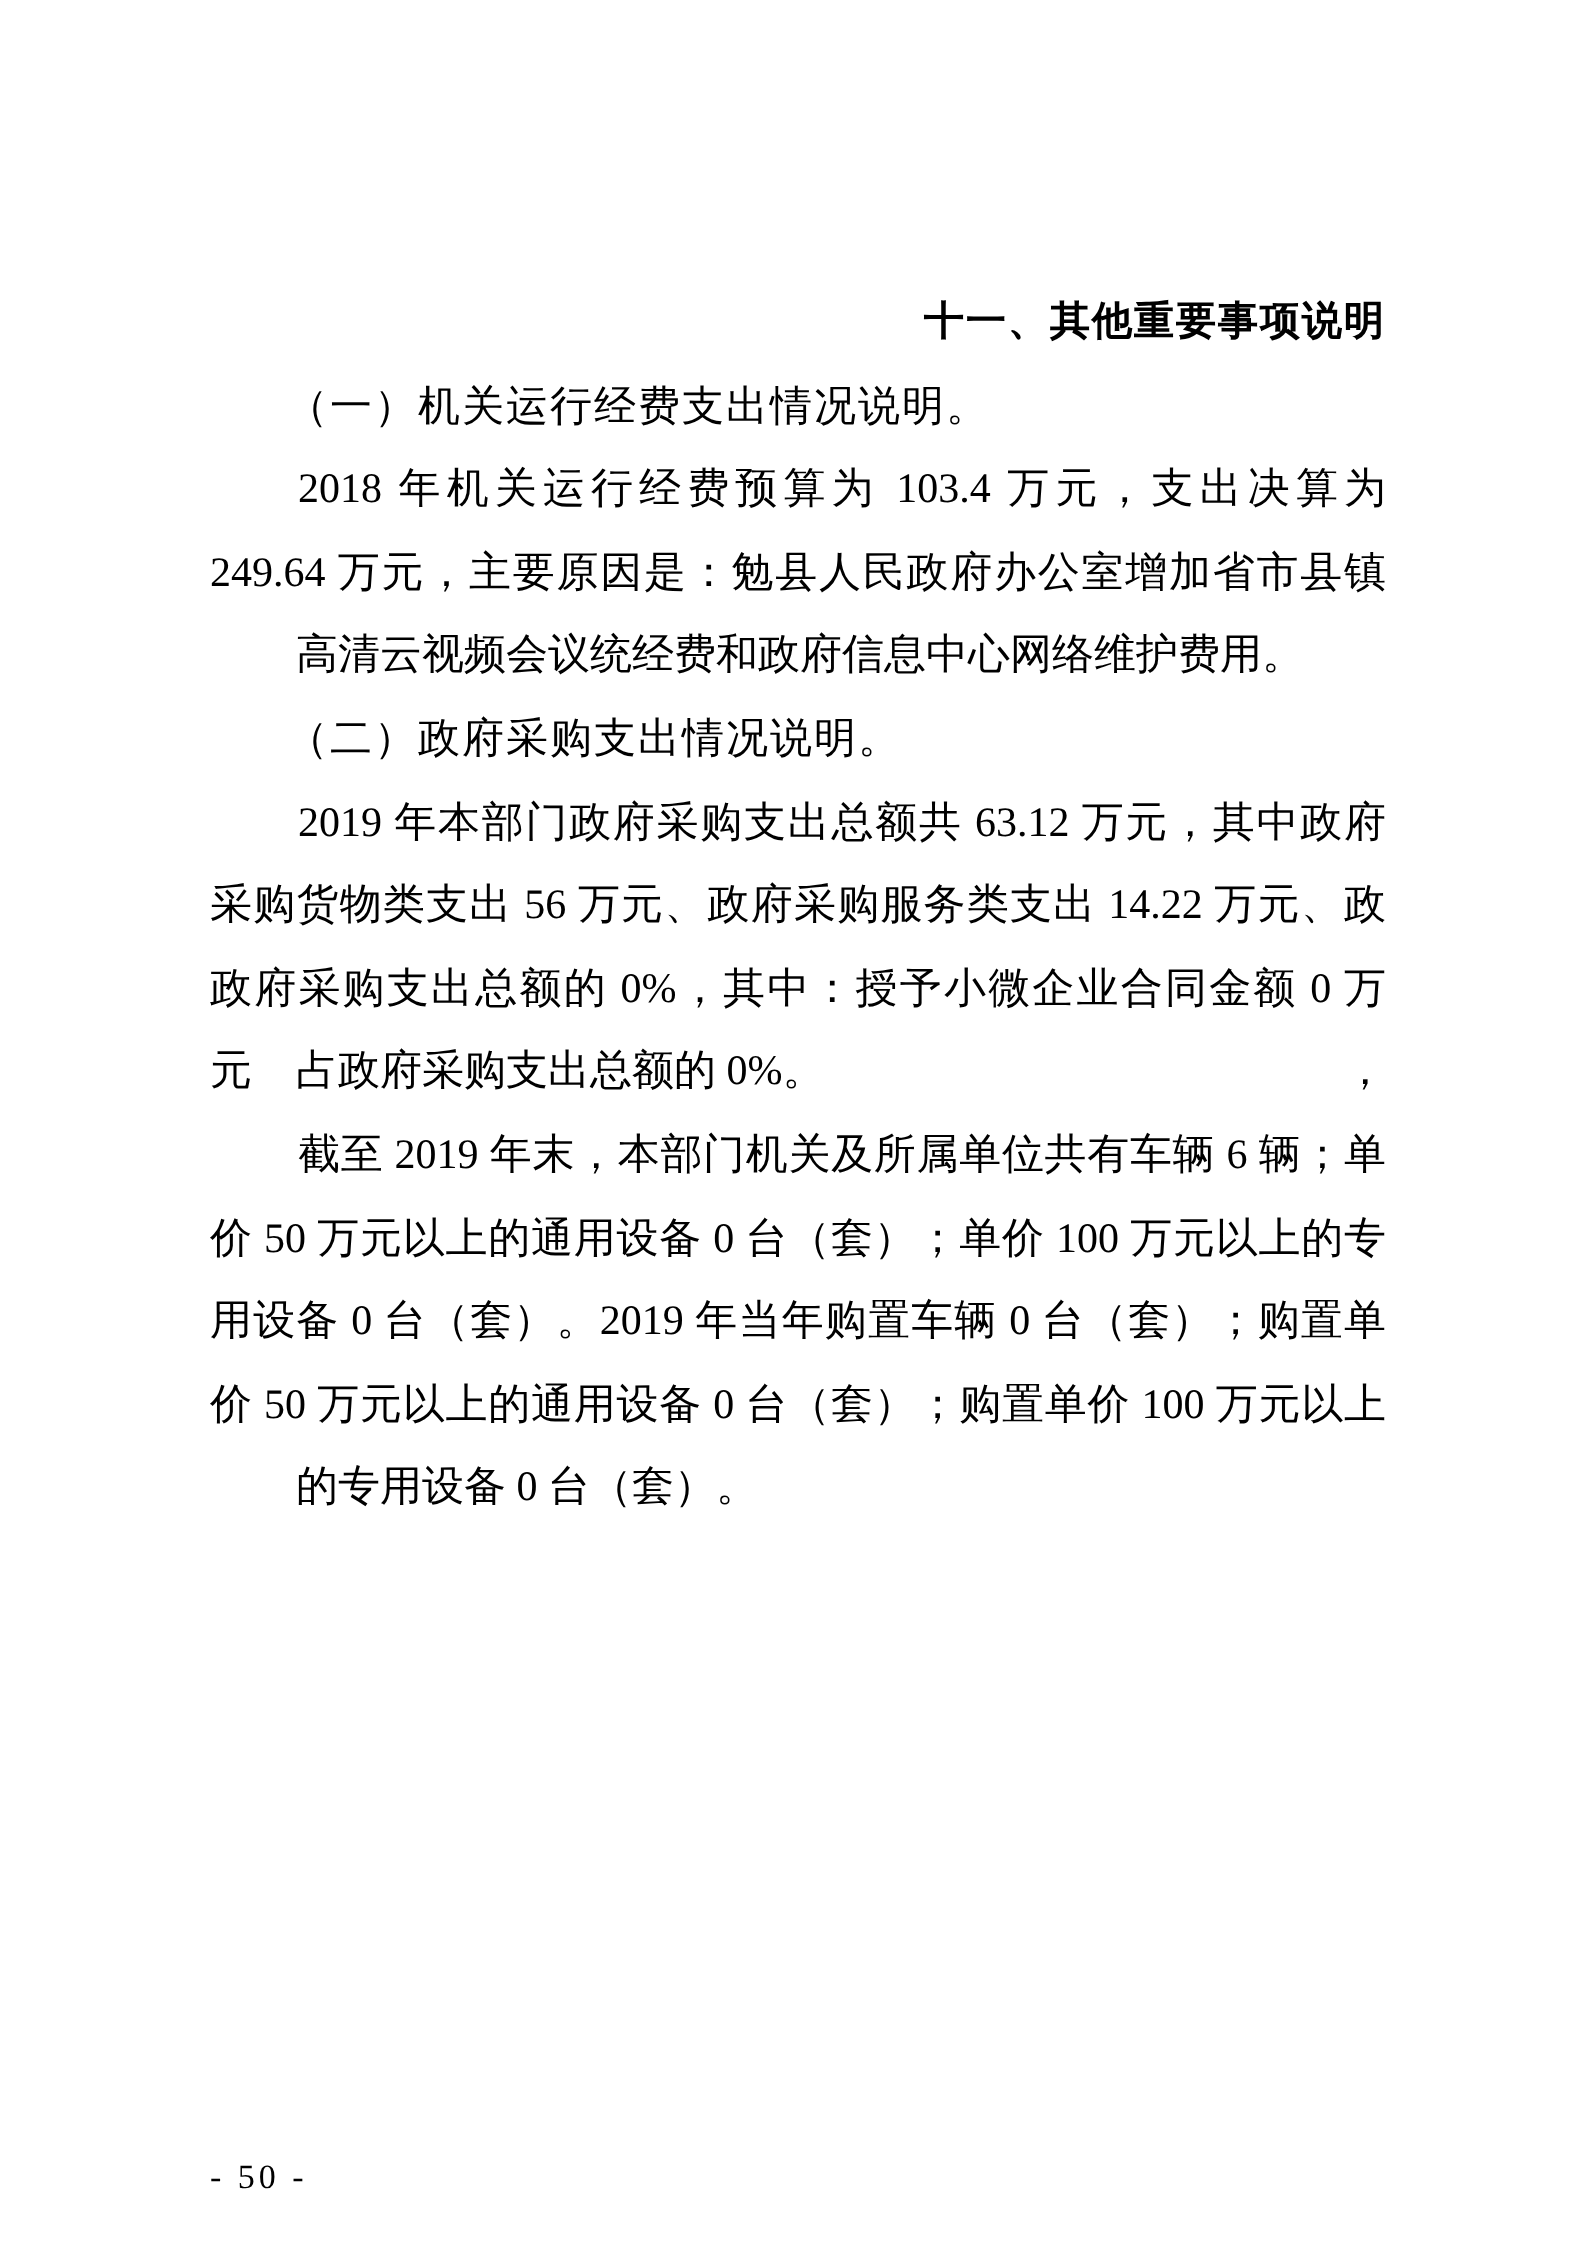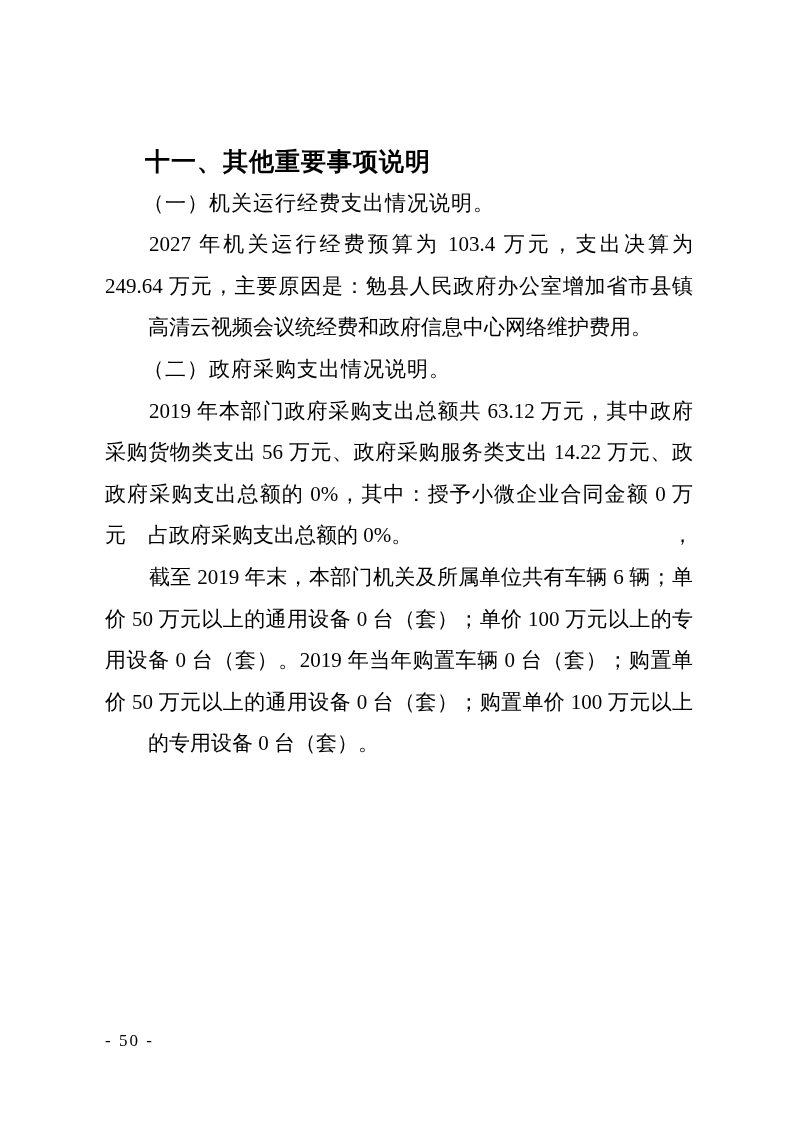--- a/index.html
+++ b/index.html
@@ -22,23 +22,23 @@
     left: 105px;
     top: 141px;
     width: 588px;
   }
   .doc-heading {
     height: 41.6px;
     line-height: 41.6px;
     padding-left: 40px;
     font-family: "Liberation Sans", "DejaVu Sans", sans-serif;
     font-weight: 700;
-    font-size: 25px;
+    font-size: 20px;
     letter-spacing: 1px;
-    text-align: left;
+    text-align: right;
     white-space: nowrap;
   }
   .sub-heading {
     height: 41.6px;
     line-height: 41.6px;
     padding-left: 38px;
     font-family: "Liberation Serif", "DejaVu Serif", serif;
     font-weight: 400;
     font-size: 21px;
     letter-spacing: 1px;
@@ -55,37 +55,37 @@
   .line.first {
     text-indent: 44px;
   }
   .line.end {
     text-align-last: left;
     margin-left: 43px;
   }
   .page-number {
     position: absolute;
     left: 105px;
-    top: 1031px;
+    top: 1079px;
     font-size: 17px;
     line-height: 20px;
     letter-spacing: 2px;
     color: #000000;
   }
 </style>
 </head>
 <body>
 
 <div class="page">
   <div class="content">
 
     <div class="doc-heading">十一、其他重要事项说明</div>
 
     <div class="sub-heading">（一）机关运行经费支出情况说明。</div>
-    <div class="line first">2027 年机关运行经费预算为 103.4 万元，支出决算为</div>
+    <div class="line first">2018 年机关运行经费预算为 103.4 万元，支出决算为</div>
     <div class="line">249.64 万元，主要原因是：勉县人民政府办公室增加省市县镇</div>
     <div class="line end">高清云视频会议统经费和政府信息中心网络维护费用。</div>
 
     <div class="sub-heading">（二）政府采购支出情况说明。</div>
     <div class="line first">2019 年本部门政府采购支出总额共 63.12 万元，其中政府</div>
     <div class="line">采购货物类支出 56 万元、政府采购服务类支出 14.22 万元、政</div>
     <div class="line">政府采购支出总额的 0%，其中：授予小微企业合同金额 0 万元，</div>
     <div class="line end">占政府采购支出总额的 0%。</div>
 
     <div class="line first">截至 2019 年末，本部门机关及所属单位共有车辆 6 辆；单</div>

